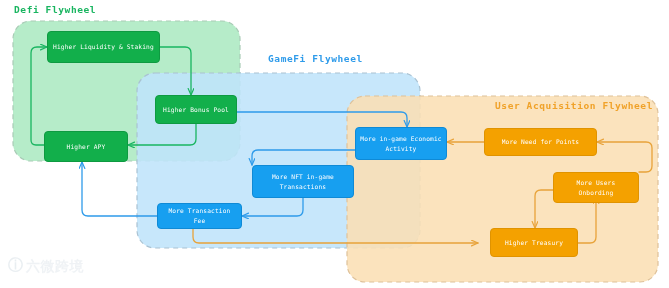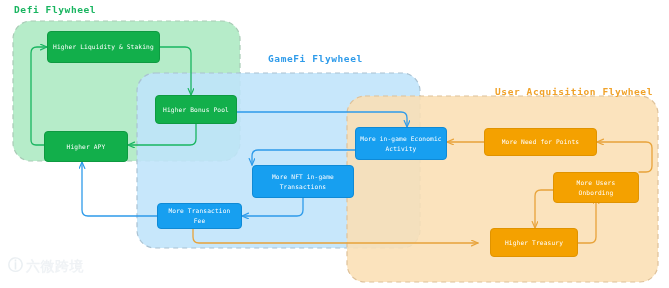--- a/index.html
+++ b/index.html
@@ -67,21 +67,21 @@
 
     <rect x="13" y="21" width="227" height="140" rx="18" ry="18" fill="#b6ecc9" stroke="#a9cbb6" stroke-width="1.2" stroke-dasharray="5,4"></rect>
 
     <rect x="137" y="73" width="283" height="175" rx="18" ry="18" fill="#bfe4fa" fill-opacity="0.88" stroke="#a9c2d2" stroke-width="1.2" stroke-dasharray="5,4"></rect>
 
     <rect x="347" y="96" width="311" height="186" rx="18" ry="18" fill="#fbdfb4" fill-opacity="0.88" stroke="#dec199" stroke-width="1.2" stroke-dasharray="5,4"></rect>
   </svg>
 
   <div class="grp-title" style="left:268px; top:53px; color:#2e9bea;">GameFi Flywheel</div>
   <div class="grp-title" style="left:14px; top:4px; color:#19b560;">Defi Flywheel</div>
-  <div class="grp-title" style="left:495px; top:86px; color:#f0a229;">User Acquisition Flywheel</div>
+  <div class="grp-title" style="left:495px; top:100px; color:#f0a229;">User Acquisition Flywheel</div>
 
   <svg class="layer" viewBox="0 0 669 288" xmlns="http://www.w3.org/2000/svg">
     <defs>
       <marker id="ah-green" markerWidth="7" markerHeight="7" refX="5.4" refY="2.6" orient="auto" markerUnits="strokeWidth">
         <path d="M0.4,0.4 L5.4,2.6 L0.4,4.8" fill="none" stroke="#19b560" stroke-width="0.9" stroke-linecap="round" stroke-linejoin="round"></path>
       </marker>
       <marker id="ah-blue" markerWidth="7" markerHeight="7" refX="5.4" refY="2.6" orient="auto" markerUnits="strokeWidth">
         <path d="M0.4,0.4 L5.4,2.6 L0.4,4.8" fill="none" stroke="#2e9bea" stroke-width="0.9" stroke-linecap="round" stroke-linejoin="round"></path>
       </marker>
       <marker id="ah-orange" markerWidth="7" markerHeight="7" refX="5.4" refY="2.6" orient="auto" markerUnits="strokeWidth">

